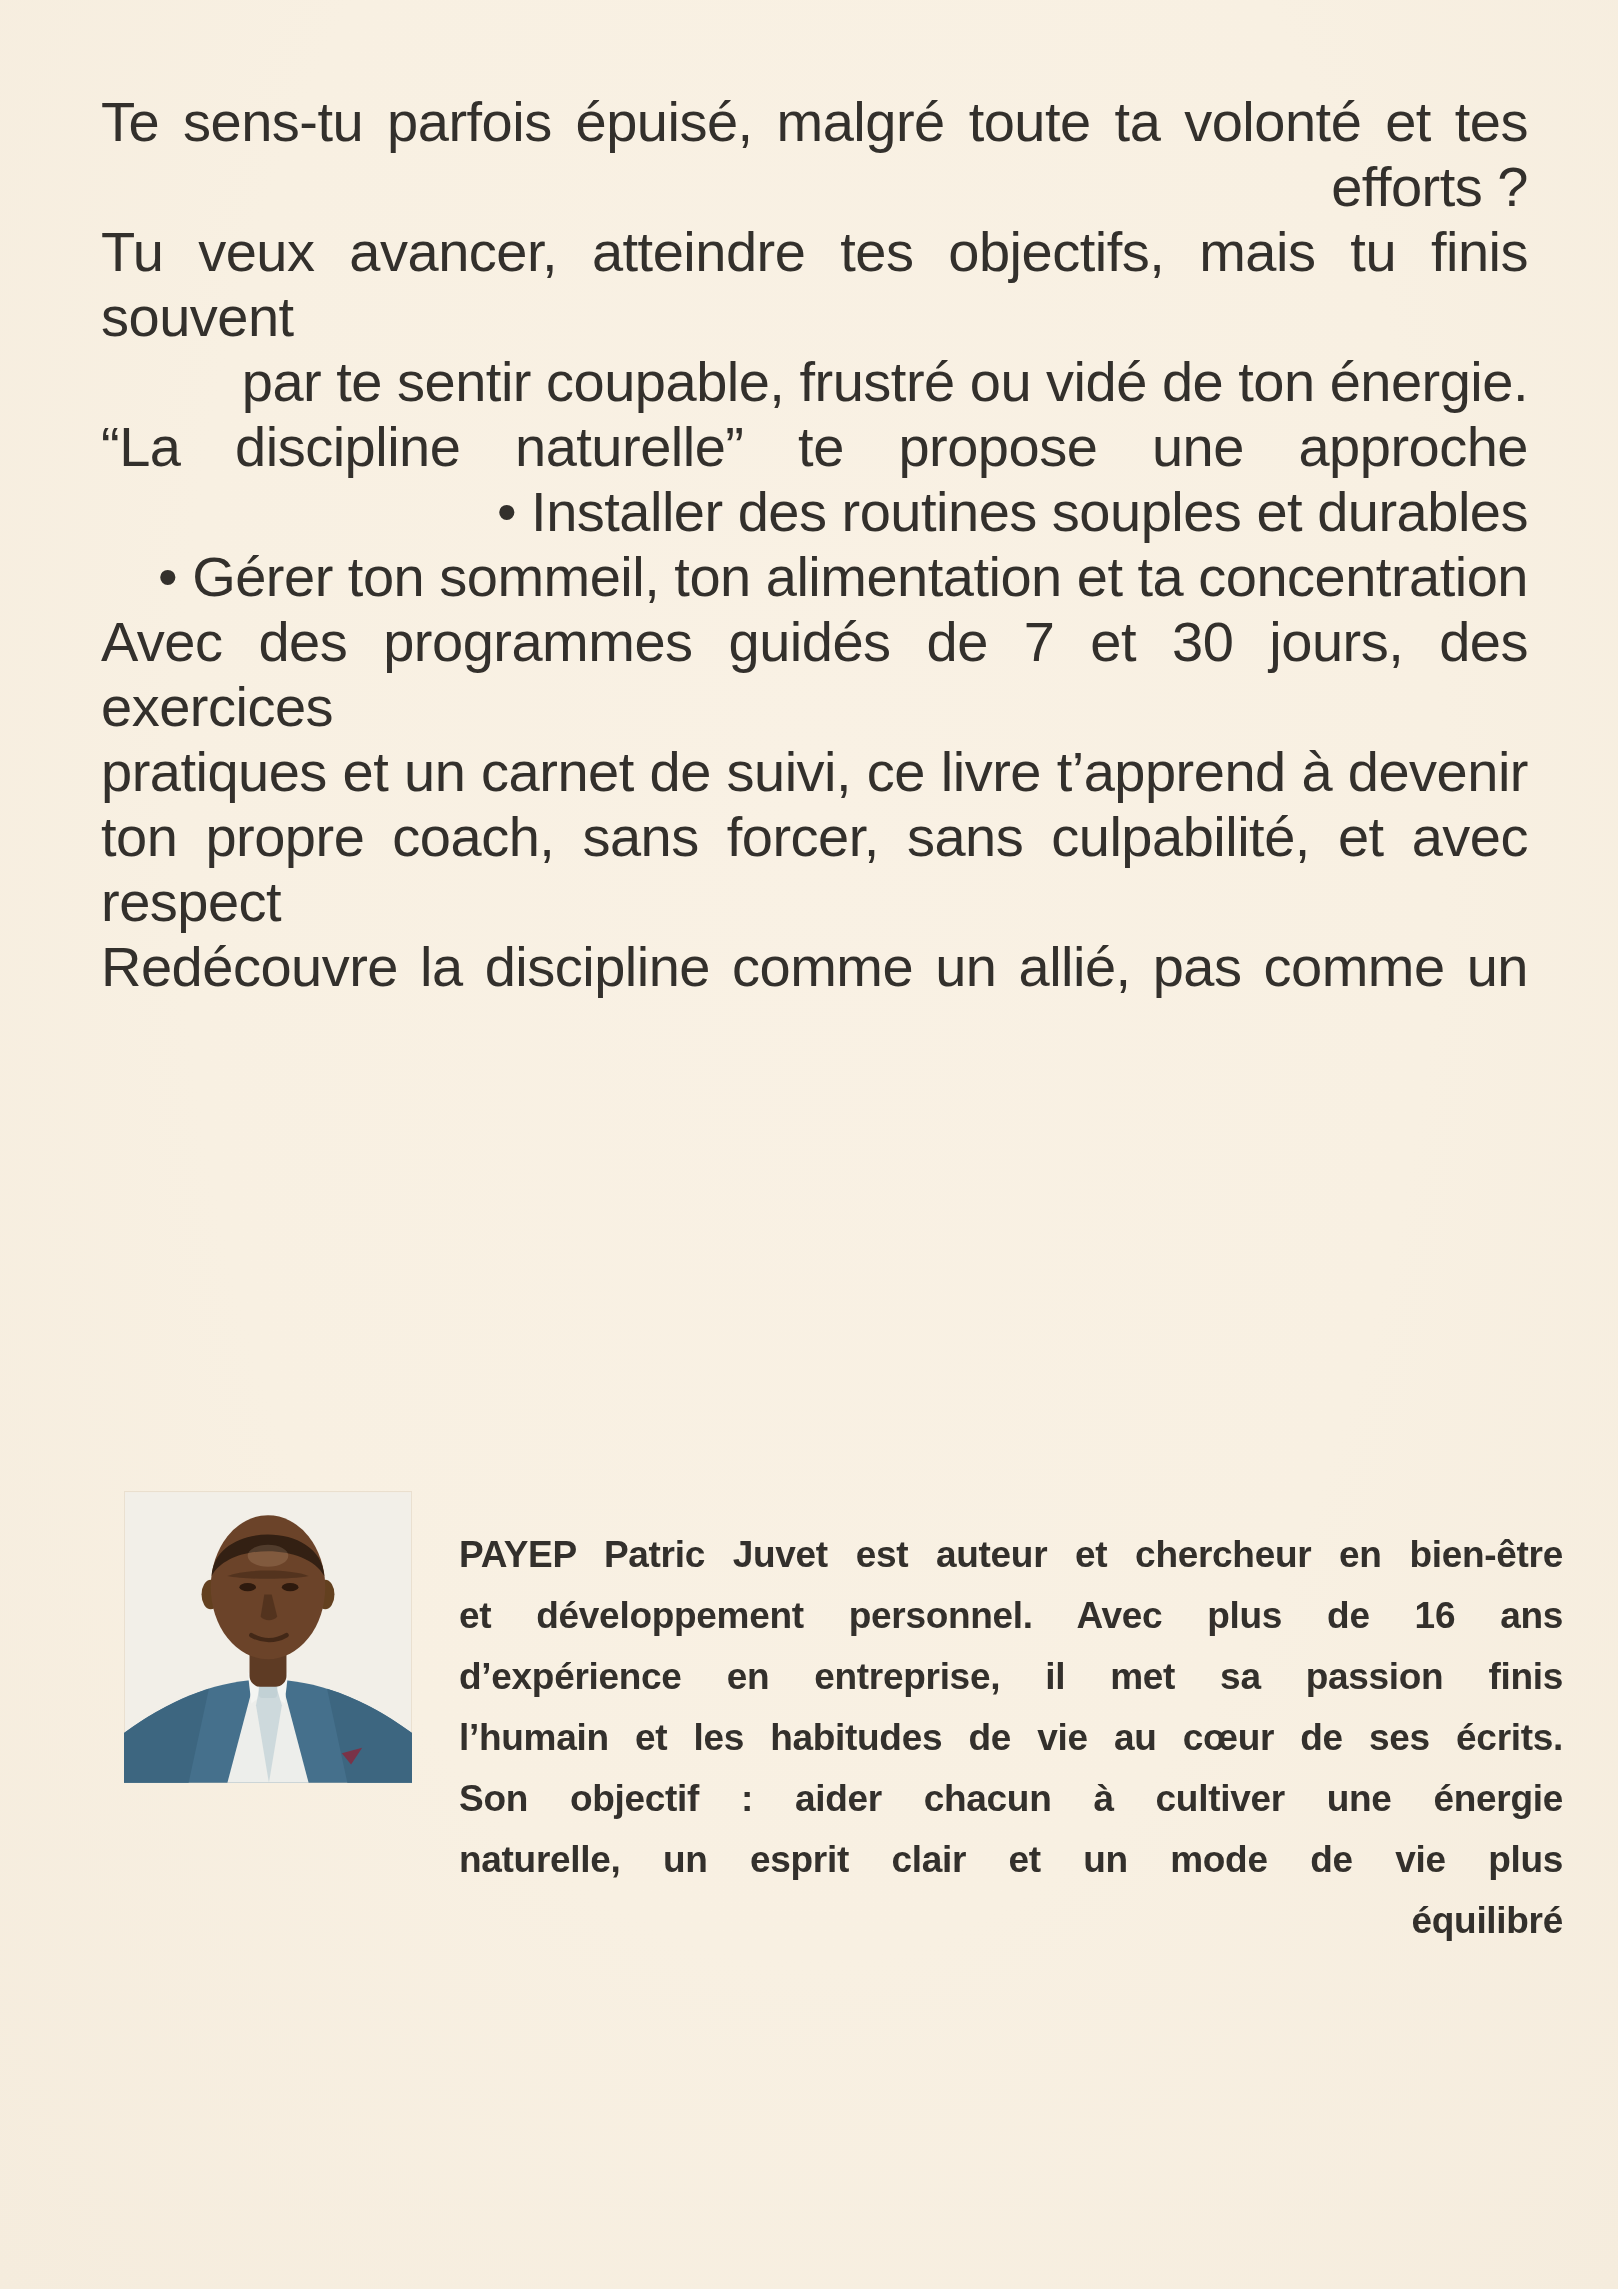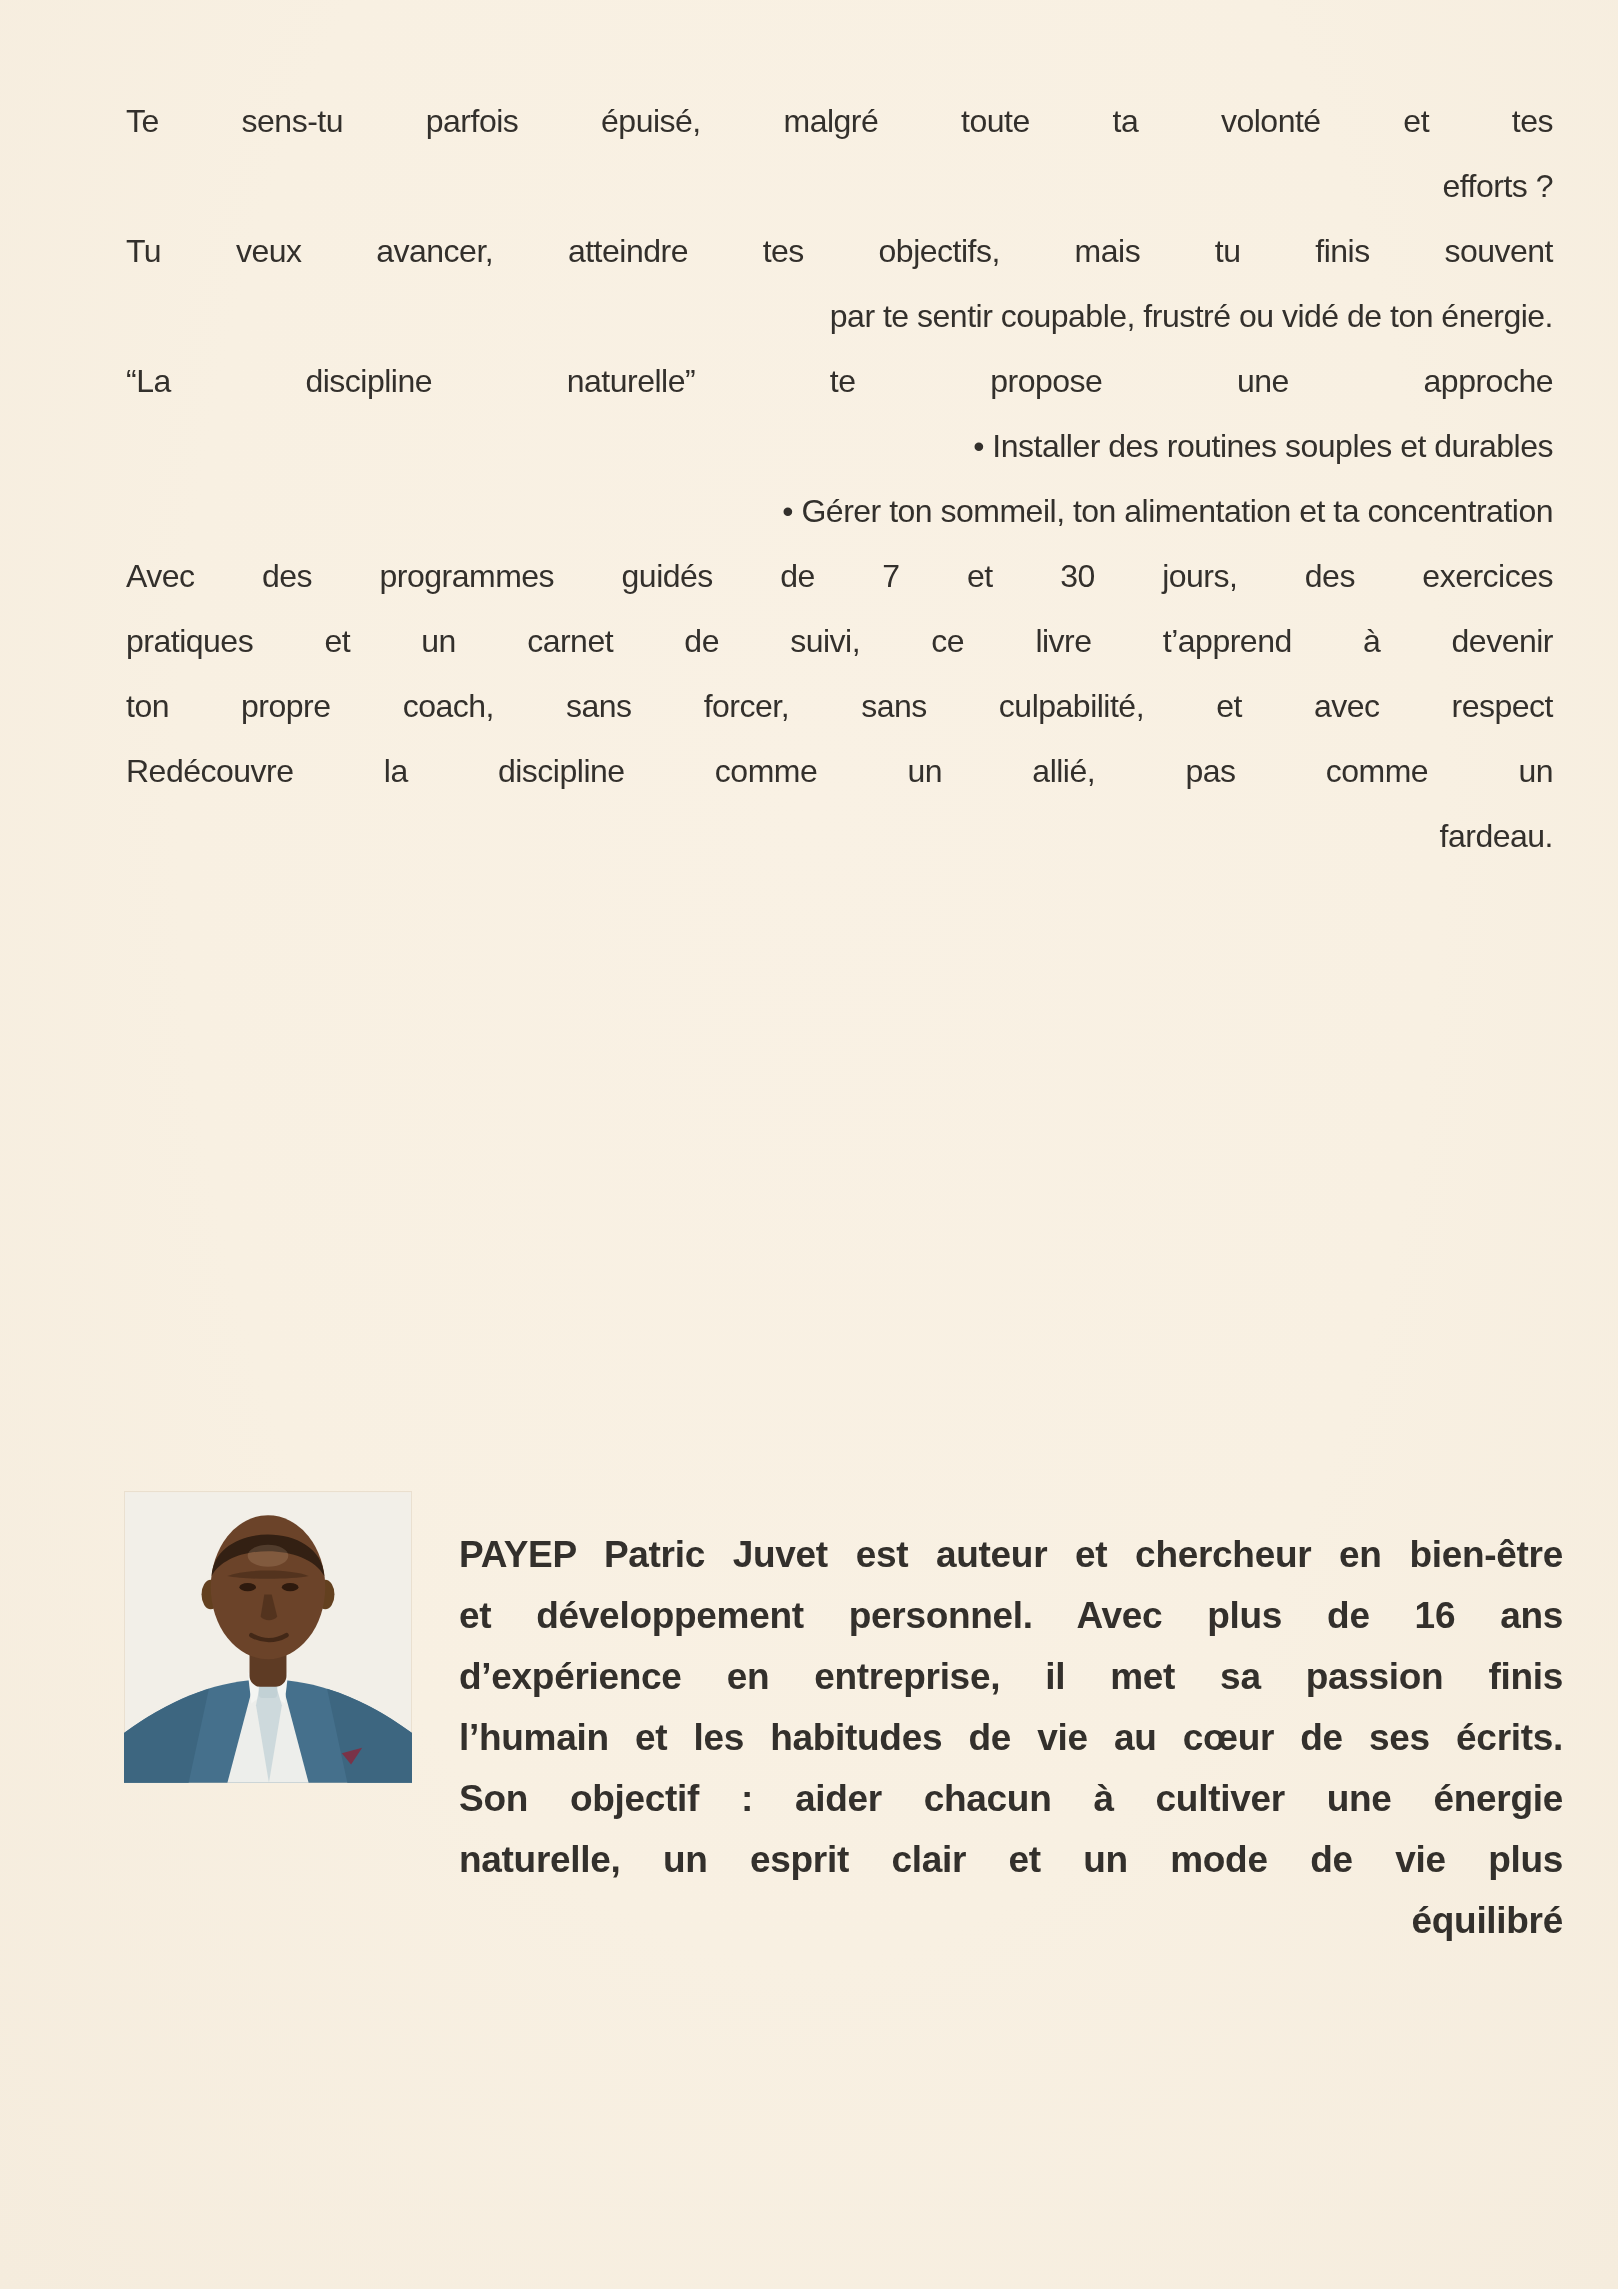--- a/index.html
+++ b/index.html
@@ -13,24 +13,24 @@
   #page {
     position: relative;
     width: 1619px;
     height: 2290px;
     margin: 0 auto;
     background: radial-gradient(ellipse at 50% 35%, #f9f1e4 0%, #f8f0e2 55%, #f5ecdd 100%);
     overflow: hidden;
   }
   .synopsis {
     position: absolute;
-    left: 126px;
+    left: 101px;
     top: 89px;
     width: 1427px;
-    font-size: 32px;
+    font-size: 56px;
     line-height: 65px;
     color: #33302c;
     letter-spacing: -0.5px;
   }
   .para { margin: 0; }
   .line {
     white-space: normal;
     text-align: right;
   }
   .line.just {
@@ -80,21 +80,20 @@
       <div class="para">
         <div class="line">• Gérer ton sommeil, ton alimentation et ta concentration</div>
       </div>
       <div class="para">
         <div class="line just">Avec des programmes guidés de 7 et 30 jours, des exercices</div>
         <div class="line just">pratiques et un carnet de suivi, ce livre t’apprend à devenir</div>
         <div class="line just">ton propre coach, sans forcer, sans culpabilité, et avec respect</div>
       </div>
       <div class="para">
         <div class="line just">Redécouvre la discipline comme un allié, pas comme un</div>
-        <div class="line">fardeau.</div>
       </div>
     </div>
 
   <div class="author-photo">
     <svg width="288" height="292" viewBox="0 0 312 316" xmlns="http://www.w3.org/2000/svg" aria-hidden="true">
 
       <rect x="0" y="0" width="312" height="316" fill="#f2efe8"></rect>
       <rect x="0" y="0" width="312" height="316" fill="none" stroke="#eadfce" stroke-width="2"></rect>
 
       <path d="M0,316 L0,262 C52,224 104,204 156,204 C208,204 260,224 312,262 L312,316 Z" fill="#45708c"></path>

